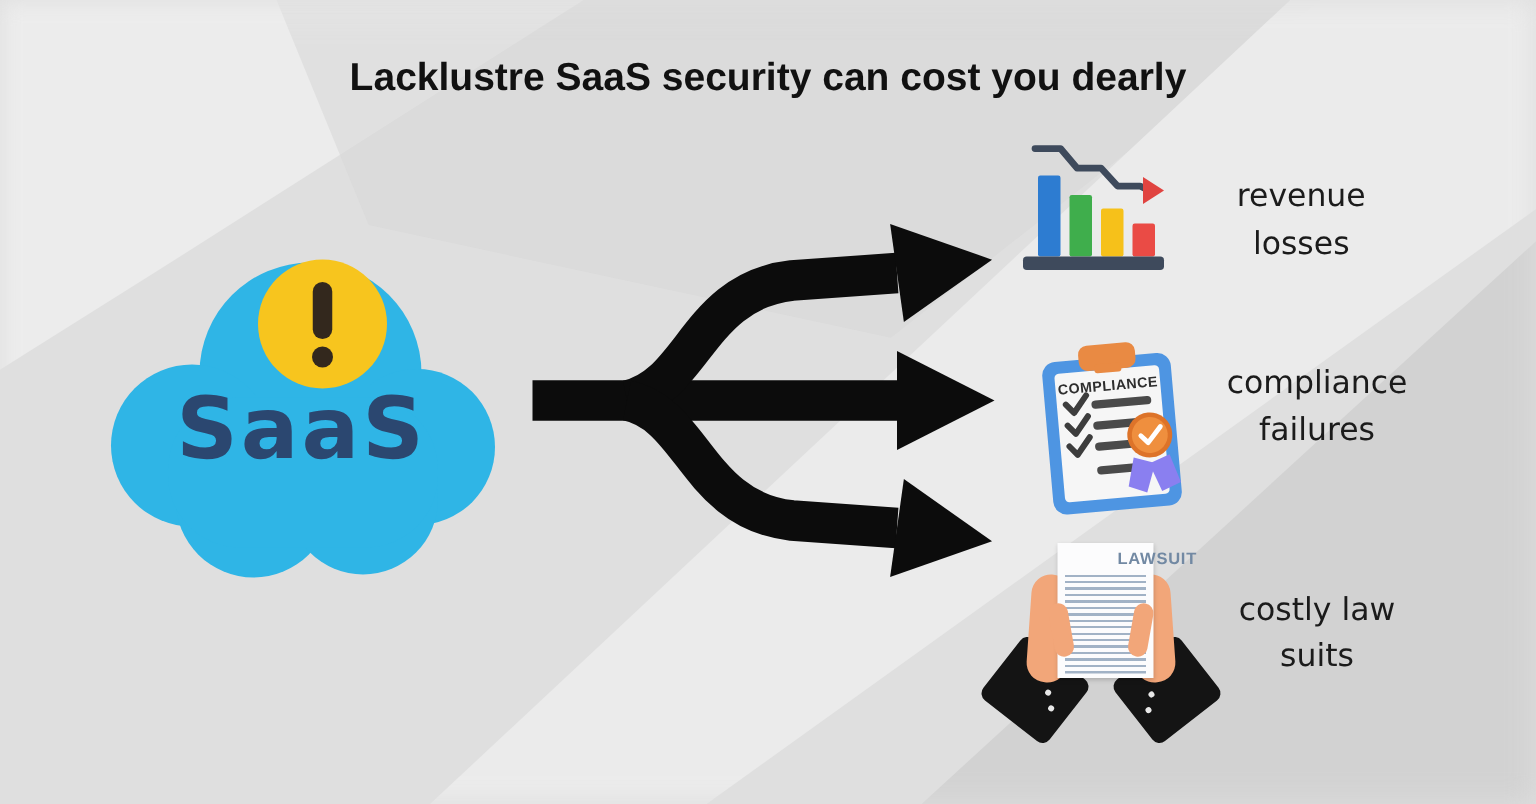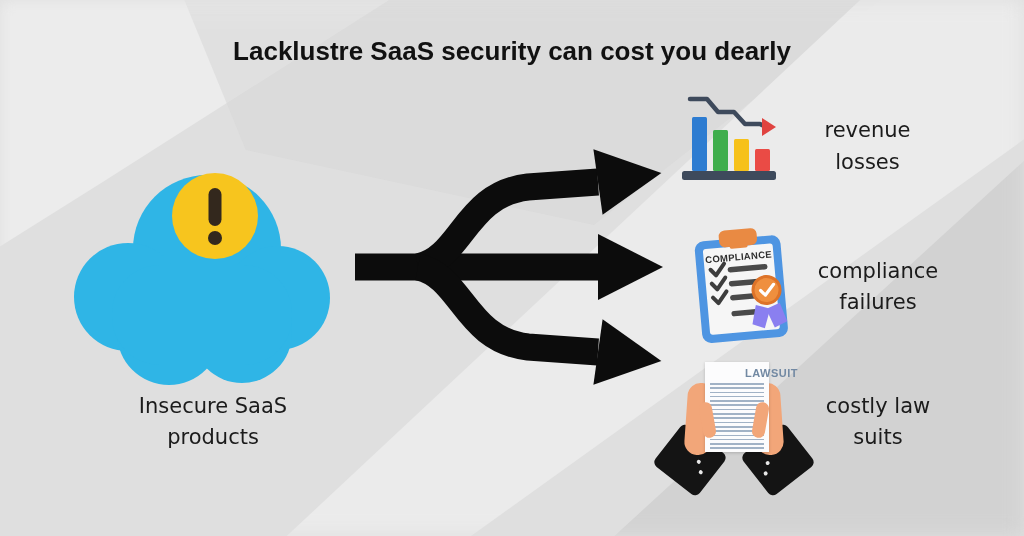--- a/index.html
+++ b/index.html
@@ -17,21 +17,21 @@
 
   .cloud-svg{position:absolute;left:72px;top:165px;width:258px;height:222px;}
   .cloud-text{position:absolute;left:72px;top:254px;width:258px;text-align:center;
               font-size:57px;line-height:64px;font-weight:700;letter-spacing:2px;
               color:var(--saas-navy);font-family:"DejaVu Sans",sans-serif;}
 
   .diagram-label{position:absolute;text-align:center;font-size:21px;line-height:32px;
                  color:var(--label-ink);font-family:"DejaVu Sans",sans-serif;}
   .source-label{left:113px;top:391px;width:200px;line-height:31px;}
   .label-revenue{left:790px;top:114px;width:155px;}
-  .label-compliance{left:792px;top:256px;width:172px;line-height:31px;}
+  .label-compliance{left:792px;top:240px;width:172px;line-height:31px;}
   .label-lawsuit{left:798px;top:391px;width:160px;line-height:31px;}
 
   .branch-arrow{position:absolute;left:350px;top:142px;width:320px;height:250px;}
 
   .barchart-svg{position:absolute;left:678px;top:93px;width:102px;height:92px;}
 
   .comp-icon{position:absolute;left:692px;top:226px;width:102px;height:118px;transform:rotate(-5deg);}
 
   .lawsuit-icon{position:absolute;left:660px;top:356px;width:148px;height:136px;}
   .sleeve{position:absolute;width:56px;height:52px;background:var(--sleeve);border-radius:6px;z-index:1;}
@@ -73,21 +73,21 @@
       <circle cx="97" cy="168" r="52"></circle>
       <circle cx="170" cy="168" r="50"></circle>
       <rect x="40" y="100" width="180" height="100" rx="48"></rect>
     </g>
     <g>
       <circle cx="143" cy="51" r="43" fill="var(--warn-yellow)"></circle>
       <rect x="136.5" y="23" width="13" height="38" rx="6.5" fill="var(--warn-dark)"></rect>
       <circle cx="143" cy="73" r="7" fill="var(--warn-dark)"></circle>
     </g>
   </svg>
-  <div class="diagram-label source-label">Insecure SaaS products</div>
+  <div class="cloud-text">SaaS</div>
 
   <svg class="branch-arrow" viewBox="0 0 320 250">
     <g fill="var(--arrow-black)" stroke="var(--arrow-black)">
       <path d="M5 125 H 252" stroke-width="27" fill="none"></path>
       <path d="M68 125 C 112 116 115 52 178 45 L 248 40" stroke-width="27" fill="none"></path>
       <path d="M68 125 C 112 134 115 198 178 205 L 248 210" stroke-width="27" fill="none"></path>
       <polygon points="248,92 313,125 248,158" stroke="none"></polygon>
       <polygon points="0,-33 64,0 0,33" stroke="none" transform="translate(248,40) rotate(-8)"></polygon>
       <polygon points="0,-33 64,0 0,33" stroke="none" transform="translate(248,210) rotate(8)"></polygon>
     </g>

